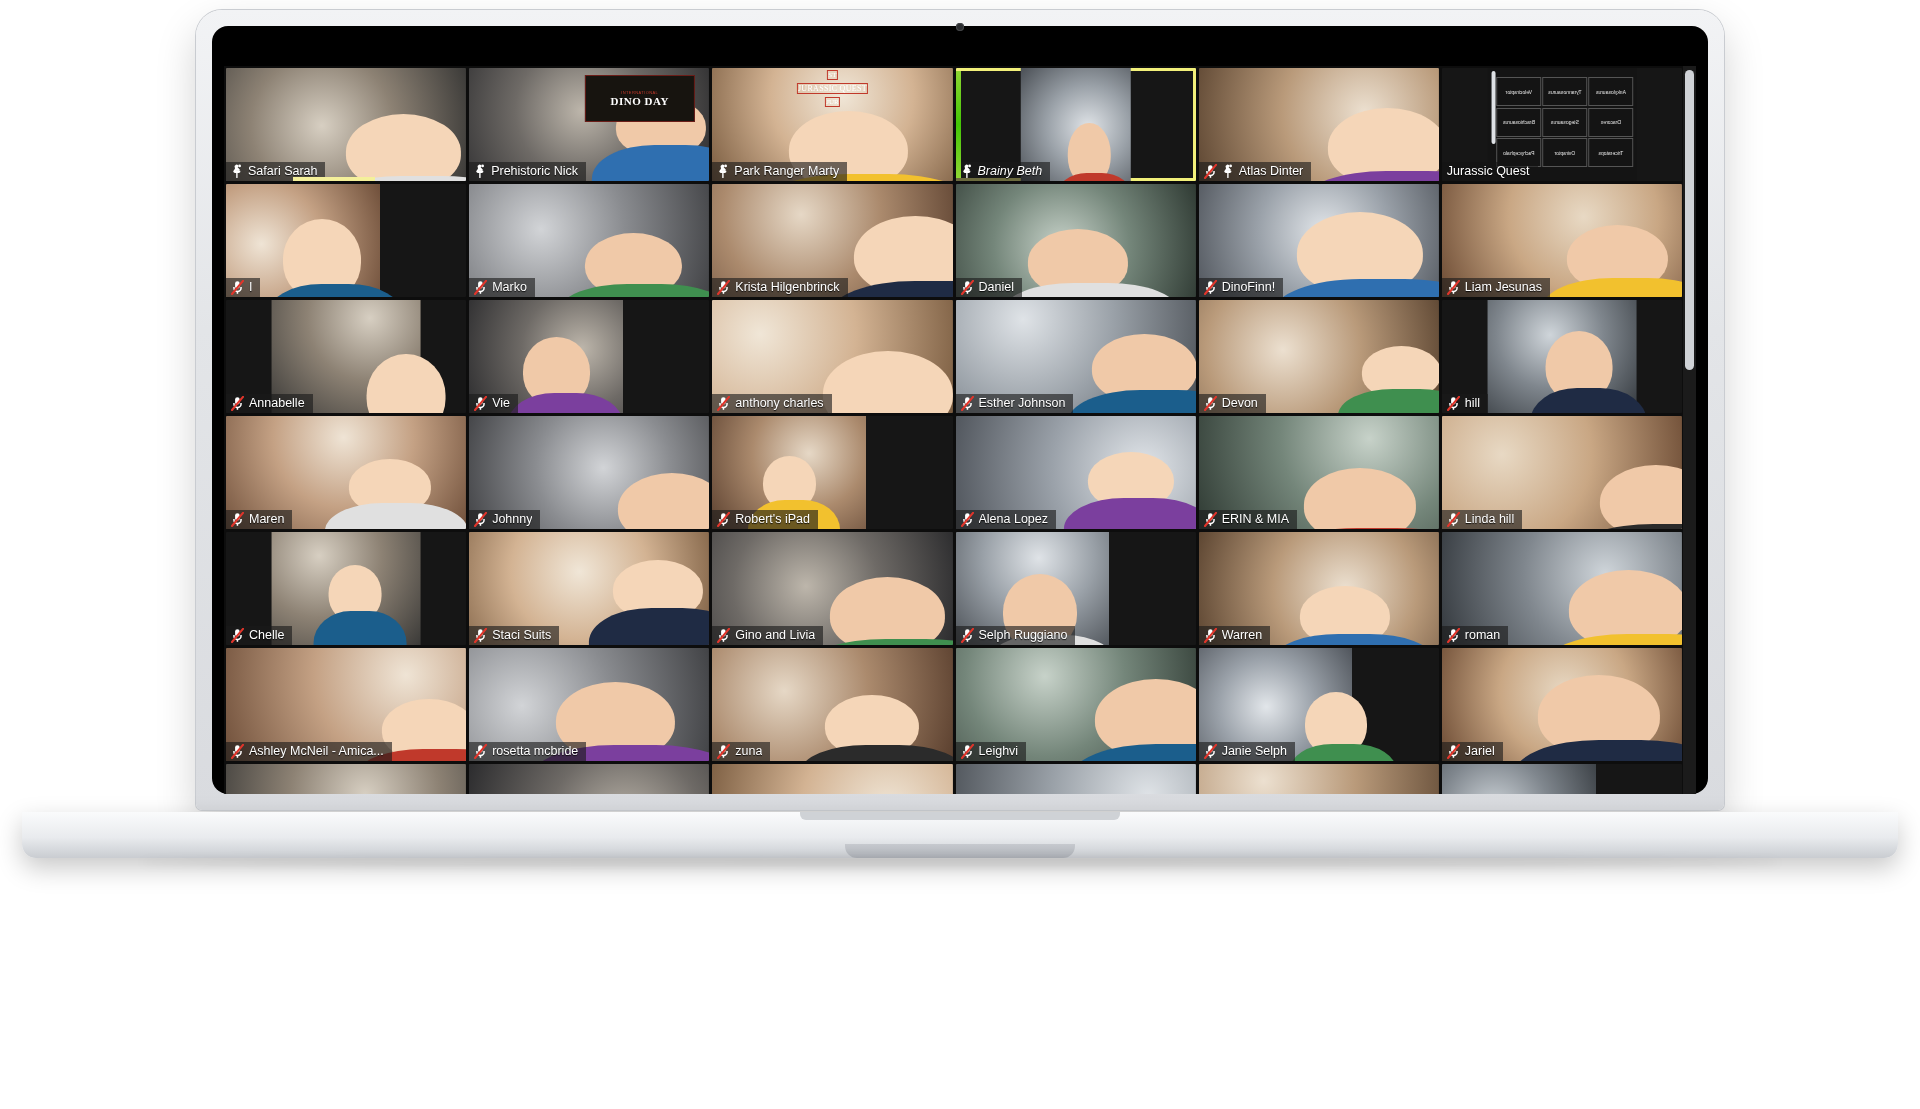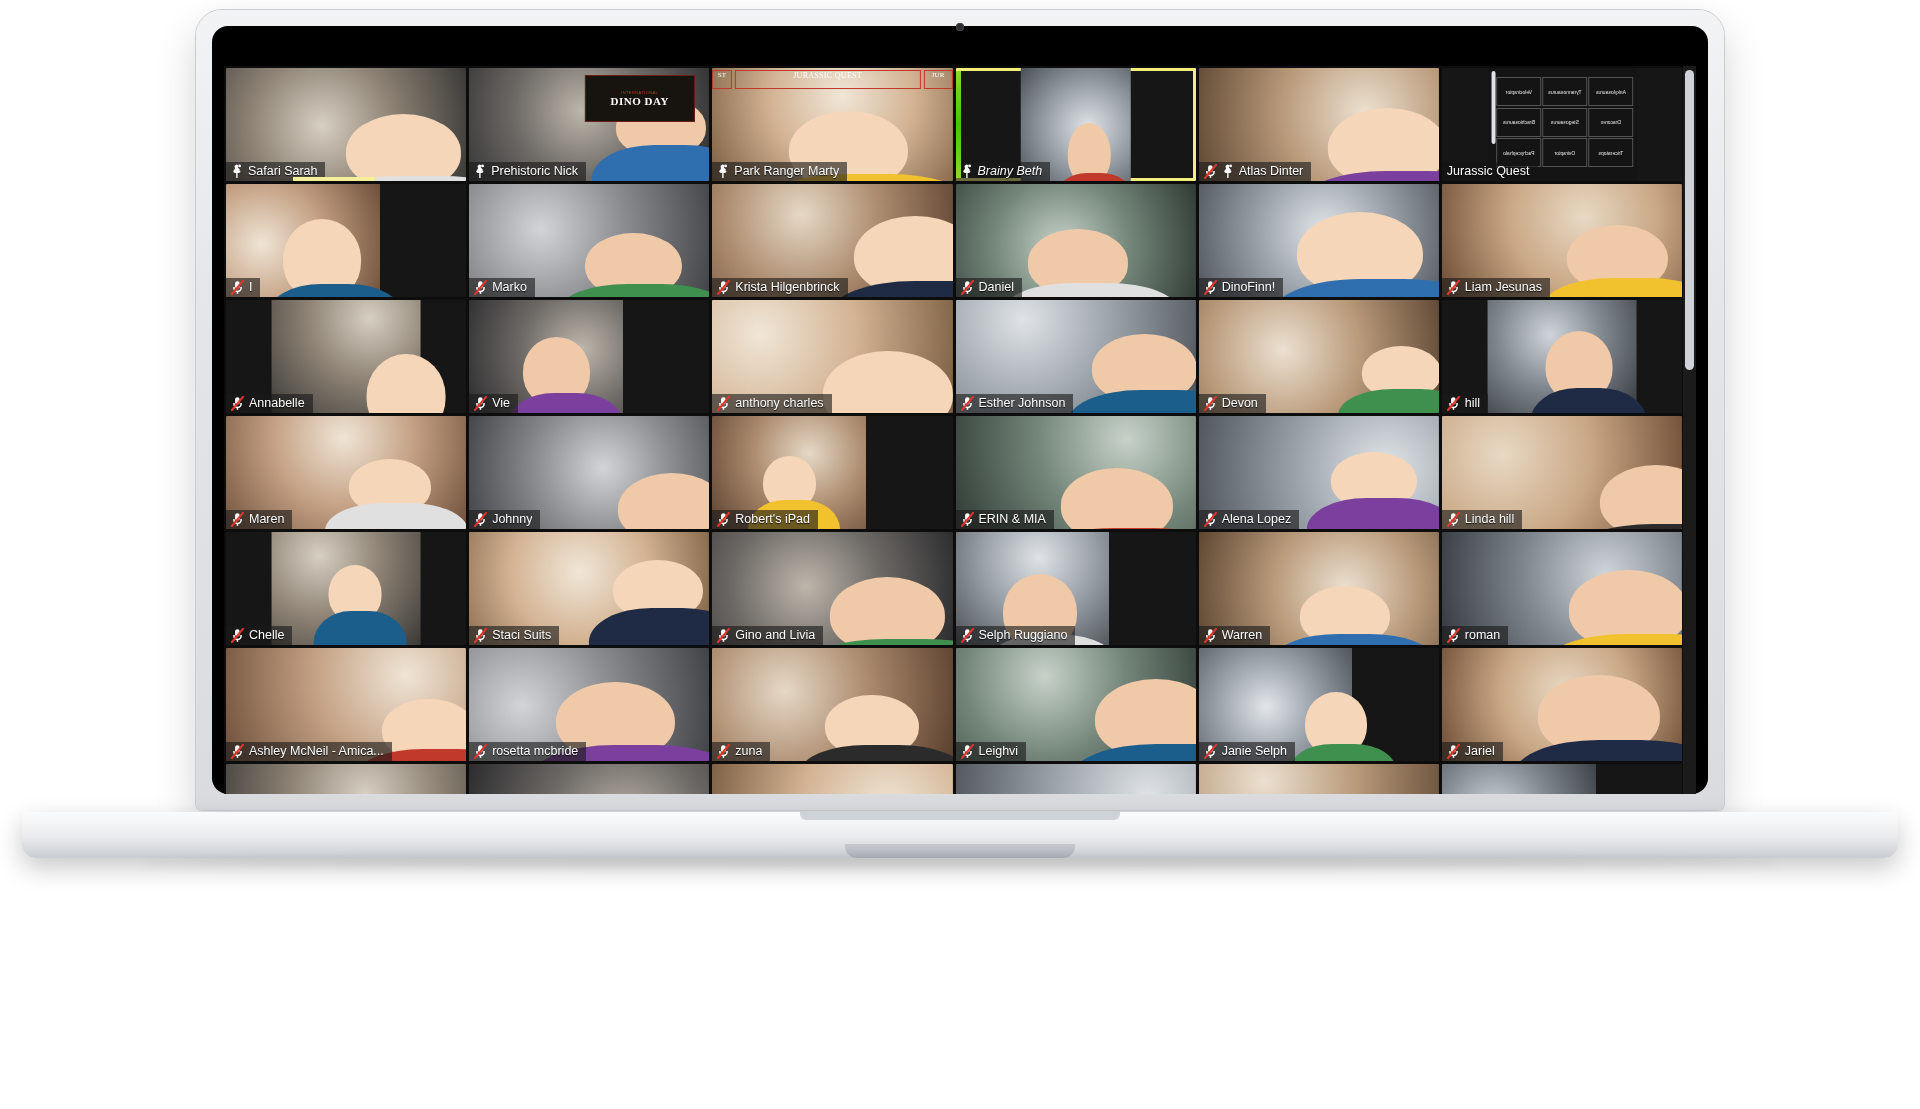--- a/index.html
+++ b/index.html
@@ -292,21 +292,21 @@
             </div>
             <div class="tile">
               <div class="video">
       <div class="frame ">
                   <div class="bg" style="background:
       radial-gradient(circle at 54% 25%, #f0e6d7 0%, #d3b393 46%, #7a5c40 100%);">
     <div style="position:absolute;left:32%;top:38%;width:49.5%;height:69.3%;
       background:#f5d6b8;border-radius:50% 50% 46% 46%;"></div>
     <div style="position:absolute;left:22%;top:94.1%;width:85.8%;height:62%;
       background:#f2c12e;border-radius:40% 40% 0 0;"></div>
-    <div style="position:absolute;left:0;top:2%;width:100%;height:17%;display:flex;gap:3px;">
+    <div style="position:absolute;left:0;top:2%;width:100%;height:17%;display:flex;gap:3px;align-items:center;flex-direction:column;">
         <span style="flex:0 0 8%;border:1px solid #c0392b;color:#fff;font-size:7px;text-align:center;font-family:'Liberation Serif',serif;">ST</span>
         <span style="flex:1;border:1px solid #c0392b;color:#fff;font-size:8px;text-align:center;font-family:'Liberation Serif',serif;letter-spacing:.3px;">JURASSIC QUEST</span>
         <span style="flex:0 0 12%;border:1px solid #c0392b;color:#fff;font-size:7px;text-align:center;font-family:'Liberation Serif',serif;">JUR</span>
       </div>
   </div>
                 </div>
     </div>
               <div class="namebar">
 
         <span class="ico pin">
@@ -819,20 +819,47 @@
       <line x1="1.0" y1="14.0" x2="12.0" y2="0.8" stroke="#e0352b" stroke-width="2.1" stroke-linecap="round"></line>
     </svg></span>
 
         <span class="label">Robert's iPad</span>
       </div>
             </div>
             <div class="tile">
               <div class="video">
       <div class="frame ">
                   <div class="bg" style="background:
+      radial-gradient(circle at 78% 47%, #e2e6ea 0%, #9ba2aa 46%, #50555c 100%);">
+    <div style="position:absolute;left:55%;top:32%;width:36%;height:50.400000000000006%;
+      background:#f5d6b8;border-radius:50% 50% 46% 46%;"></div>
+    <div style="position:absolute;left:45%;top:72.8%;width:62.400000000000006%;height:68%;
+      background:#7b3f9e;border-radius:40% 40% 0 0;"></div>
+
+  </div>
+                </div>
+    </div>
+              <div class="namebar">
+        <span class="ico mic-muted">
+    <svg width="13" height="15" viewBox="0 0 13 15" aria-hidden="true">
+      <g fill="#ffffff">
+        <rect x="4.1" y="1.2" width="4.6" height="7.4" rx="2.3"></rect>
+        <path d="M2.2 7.0 v1.0 a4.3 4.3 0 0 0 8.6 0 v-1.0 h-1.5 v1.0 a2.8 2.8 0 0 1 -5.6 0 v-1.0 z"></path>
+        <rect x="5.7" y="11.6" width="1.5" height="2.2"></rect>
+      </g>
+      <line x1="1.0" y1="14.0" x2="12.0" y2="0.8" stroke="#e0352b" stroke-width="2.1" stroke-linecap="round"></line>
+    </svg></span>
+
+        <span class="label">Alena Lopez</span>
+      </div>
+            </div>
+            <div class="tile">
+              <div class="video">
+      <div class="frame ">
+                  <div class="bg" style="background:
       radial-gradient(circle at 71% 20%, #c7d2c9 0%, #74867a 46%, #2f3a33 100%);">
     <div style="position:absolute;left:44%;top:46%;width:46.5%;height:65.10000000000001%;
       background:#f0c9a8;border-radius:50% 50% 46% 46%;"></div>
     <div style="position:absolute;left:34%;top:98.69999999999999%;width:80.60000000000001%;height:54%;
       background:#c0392b;border-radius:40% 40% 0 0;"></div>
 
   </div>
                 </div>
     </div>
               <div class="namebar">
@@ -840,47 +867,20 @@
     <svg width="13" height="15" viewBox="0 0 13 15" aria-hidden="true">
       <g fill="#ffffff">
         <rect x="4.1" y="1.2" width="4.6" height="7.4" rx="2.3"></rect>
         <path d="M2.2 7.0 v1.0 a4.3 4.3 0 0 0 8.6 0 v-1.0 h-1.5 v1.0 a2.8 2.8 0 0 1 -5.6 0 v-1.0 z"></path>
         <rect x="5.7" y="11.6" width="1.5" height="2.2"></rect>
       </g>
       <line x1="1.0" y1="14.0" x2="12.0" y2="0.8" stroke="#e0352b" stroke-width="2.1" stroke-linecap="round"></line>
     </svg></span>
 
         <span class="label">ERIN &amp; MIA</span>
-      </div>
-            </div>
-            <div class="tile">
-              <div class="video">
-      <div class="frame ">
-                  <div class="bg" style="background:
-      radial-gradient(circle at 78% 47%, #e2e6ea 0%, #9ba2aa 46%, #50555c 100%);">
-    <div style="position:absolute;left:55%;top:32%;width:36%;height:50.400000000000006%;
-      background:#f5d6b8;border-radius:50% 50% 46% 46%;"></div>
-    <div style="position:absolute;left:45%;top:72.8%;width:62.400000000000006%;height:68%;
-      background:#7b3f9e;border-radius:40% 40% 0 0;"></div>
-
-  </div>
-                </div>
-    </div>
-              <div class="namebar">
-        <span class="ico mic-muted">
-    <svg width="13" height="15" viewBox="0 0 13 15" aria-hidden="true">
-      <g fill="#ffffff">
-        <rect x="4.1" y="1.2" width="4.6" height="7.4" rx="2.3"></rect>
-        <path d="M2.2 7.0 v1.0 a4.3 4.3 0 0 0 8.6 0 v-1.0 h-1.5 v1.0 a2.8 2.8 0 0 1 -5.6 0 v-1.0 z"></path>
-        <rect x="5.7" y="11.6" width="1.5" height="2.2"></rect>
-      </g>
-      <line x1="1.0" y1="14.0" x2="12.0" y2="0.8" stroke="#e0352b" stroke-width="2.1" stroke-linecap="round"></line>
-    </svg></span>
-
-        <span class="label">Alena Lopez</span>
       </div>
             </div>
             <div class="tile">
               <div class="video">
       <div class="frame ">
                   <div class="bg" style="background:
       radial-gradient(circle at 25% 34%, #e8d9c4 0%, #c9a784 46%, #6b4a33 100%);">
     <div style="position:absolute;left:66%;top:43%;width:46.5%;height:65.10000000000001%;
       background:#f0c9a8;border-radius:50% 50% 46% 46%;"></div>
     <div style="position:absolute;left:56%;top:95.69999999999999%;width:80.60000000000001%;height:57%;

